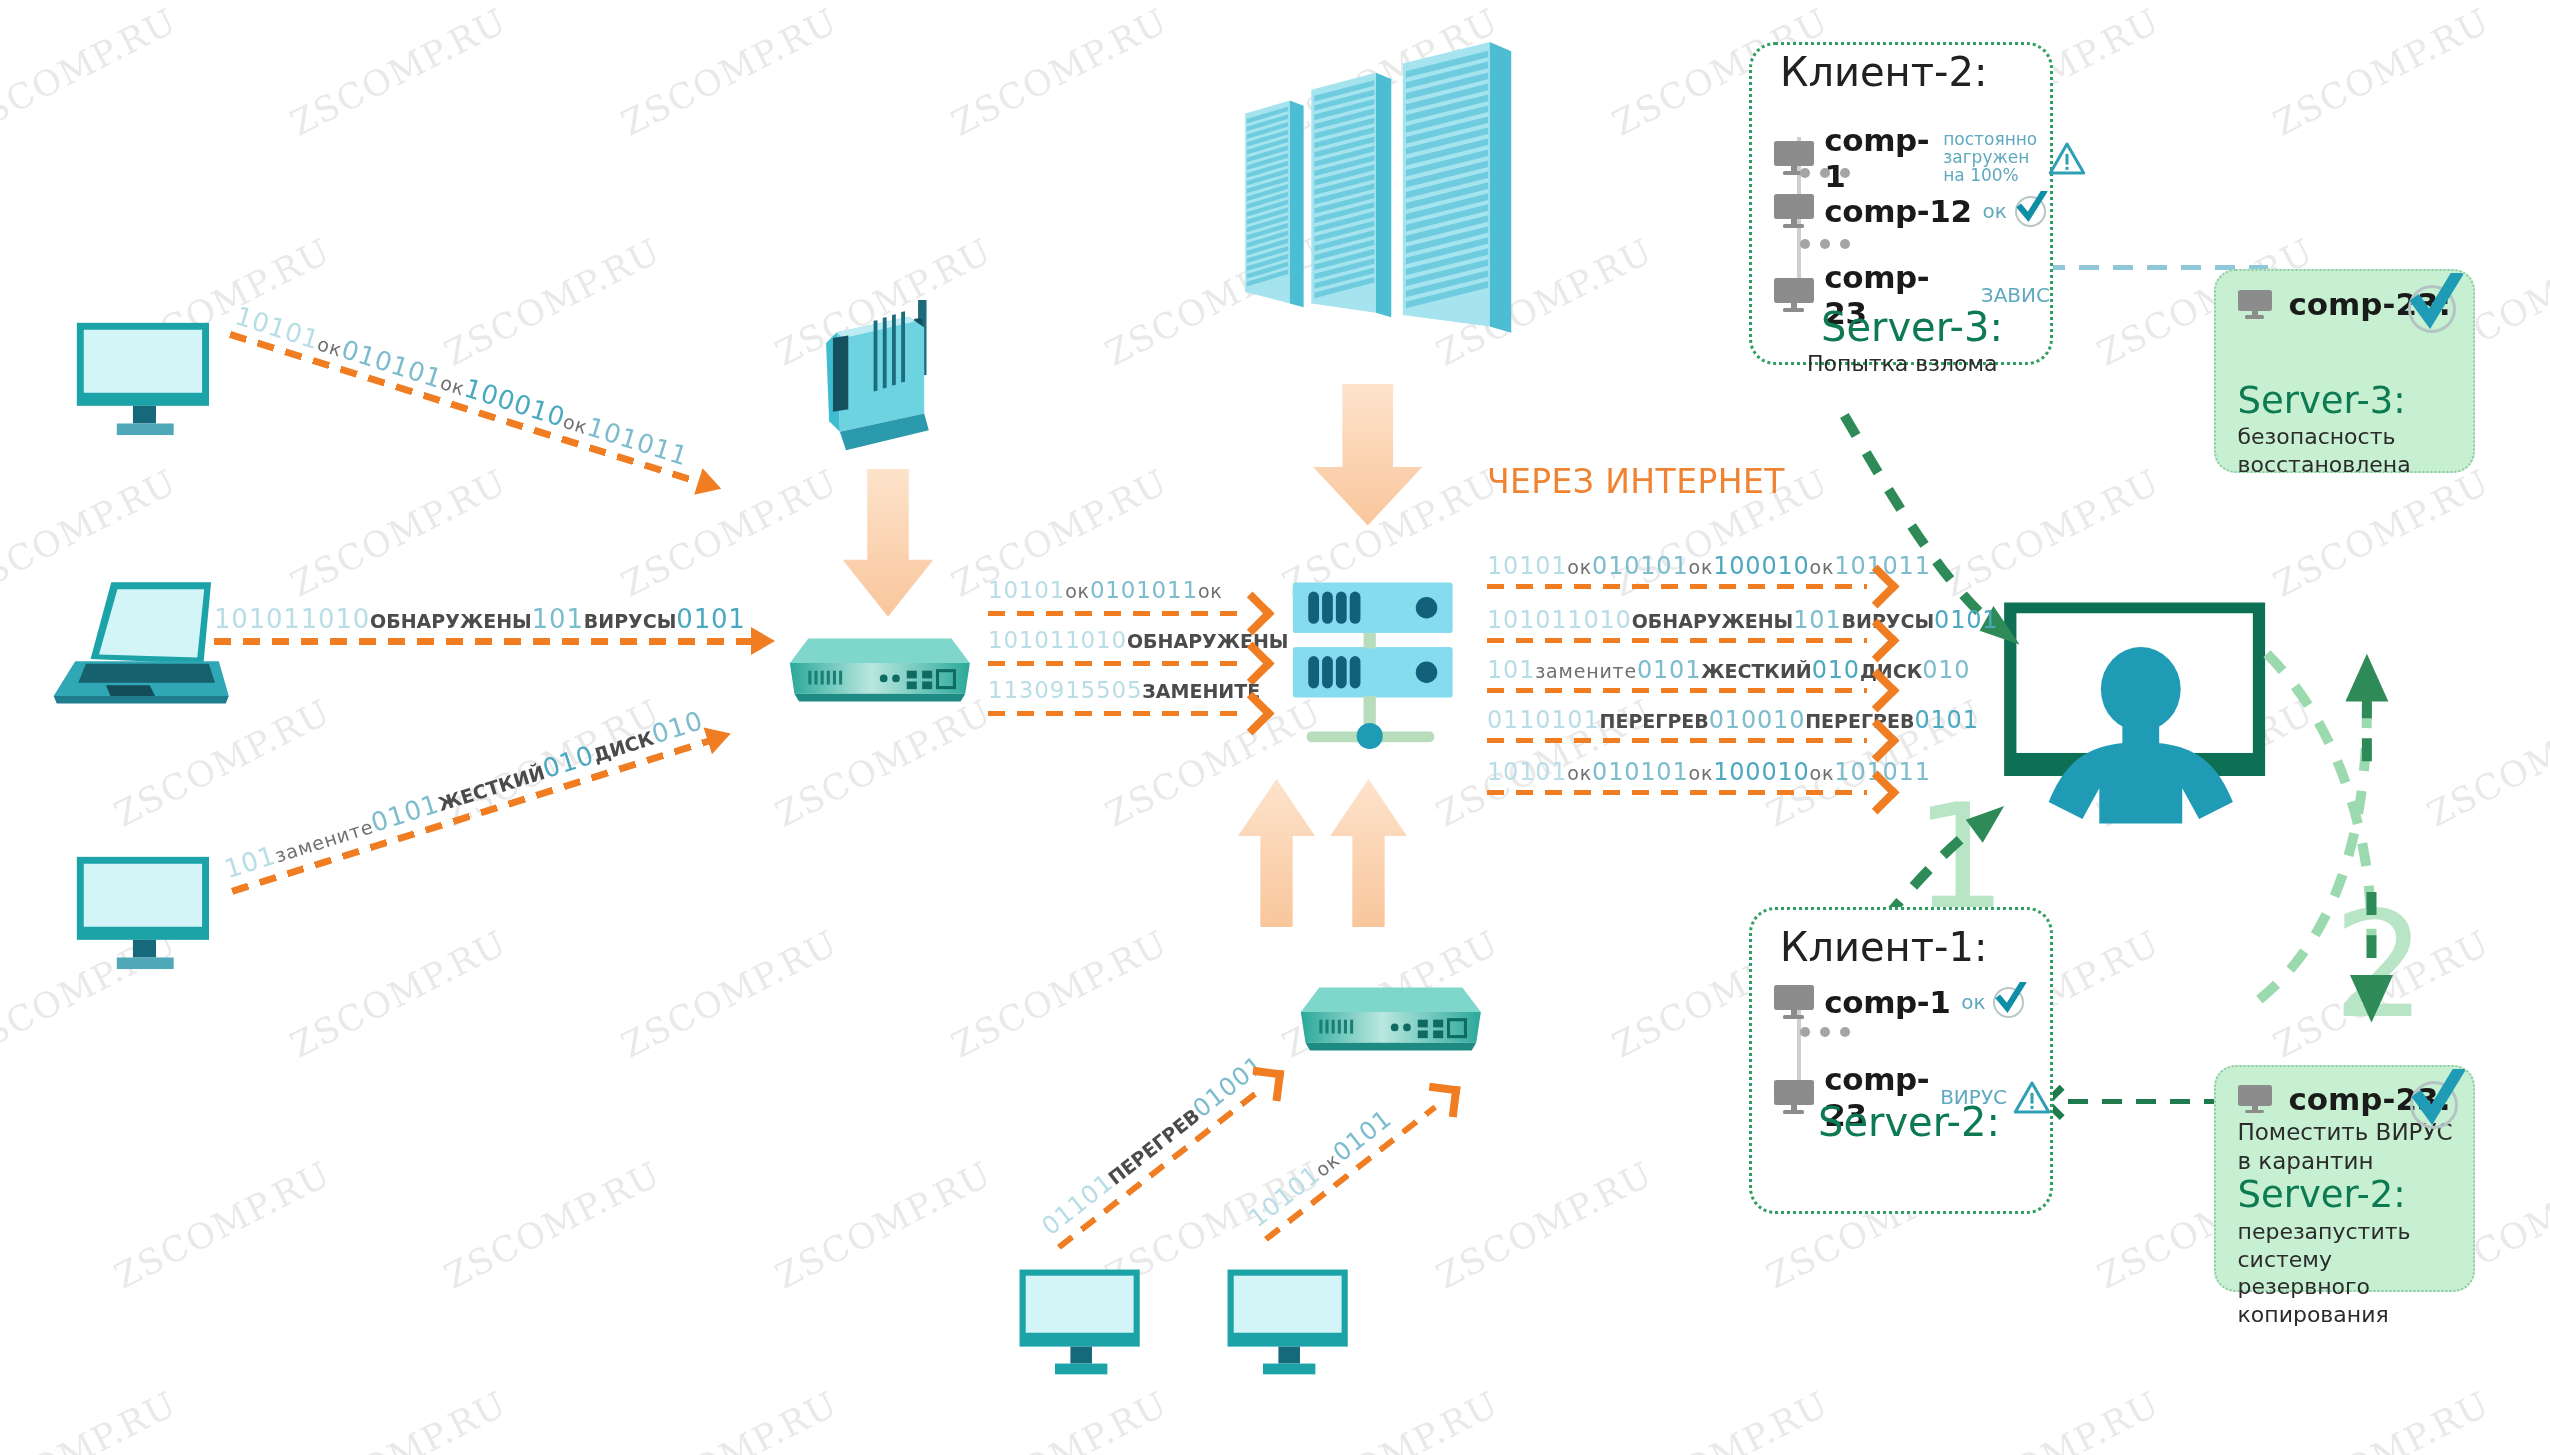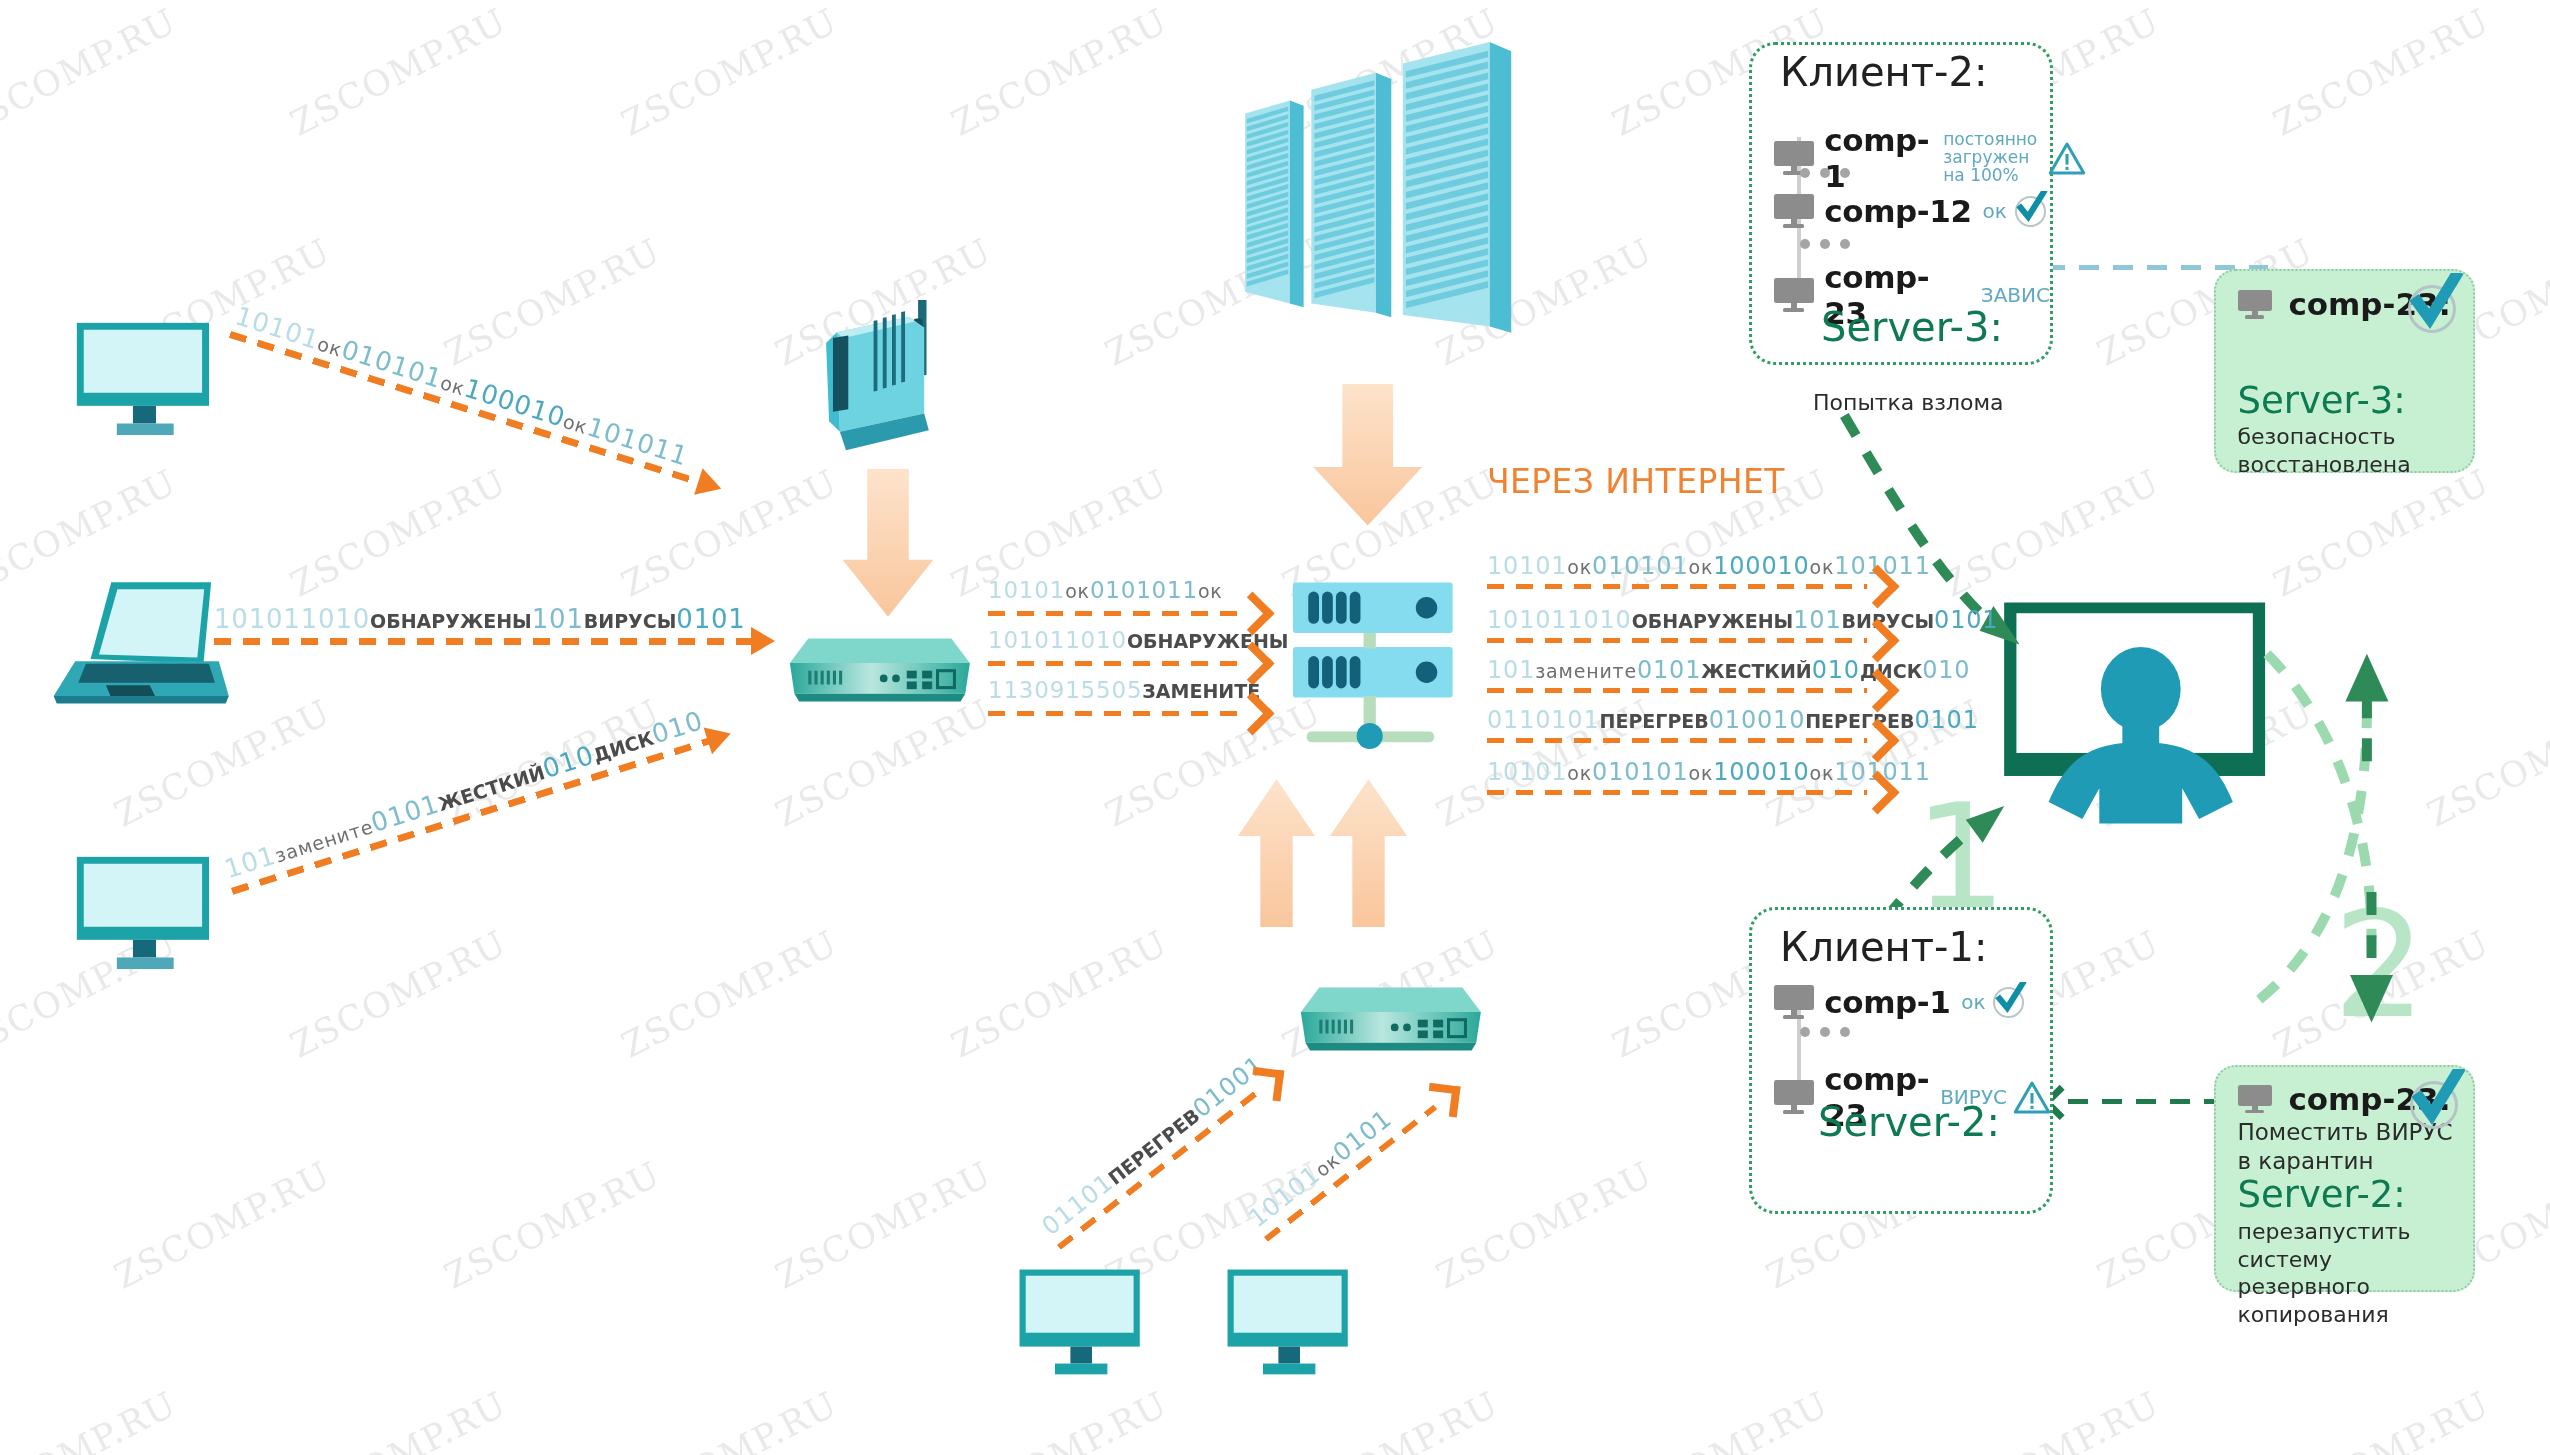--- a/index.html
+++ b/index.html
@@ -481,21 +481,21 @@
       <div class="mon-ico">
         <div class="scr"></div>
           <div class="neck"></div>
           <div class="base"></div>
       </div>
       <div class="comp-name">comp-23</div>
       <div class="comp-stat">ЗАВИС</div>
     </div>
 
     <div class="abs srv-title" style="left:69px;top:261px;">Server-3:</div>
-    <div class="abs srv-sub" style="left:61px;top:306px;margin-top:39px;">Попытка взлома</div>
+    <div class="abs srv-sub" style="left:55px;top:306px;">Попытка взлома</div>
   </div>
 
   <div class="client-card" style="left:1749px;top:907px;width:304px;height:307px;">
     <div class="abs client-title" style="left:28px;top:14px;">Клиент-1:</div>
     <div class="vline" style="left:45px;top:91px;height:85px;"></div>
 
     <div class="abs comp-row" style="left:21.5px;top:74px;">
       <div class="mon-ico">
         <div class="scr"></div>
           <div class="neck"></div>

